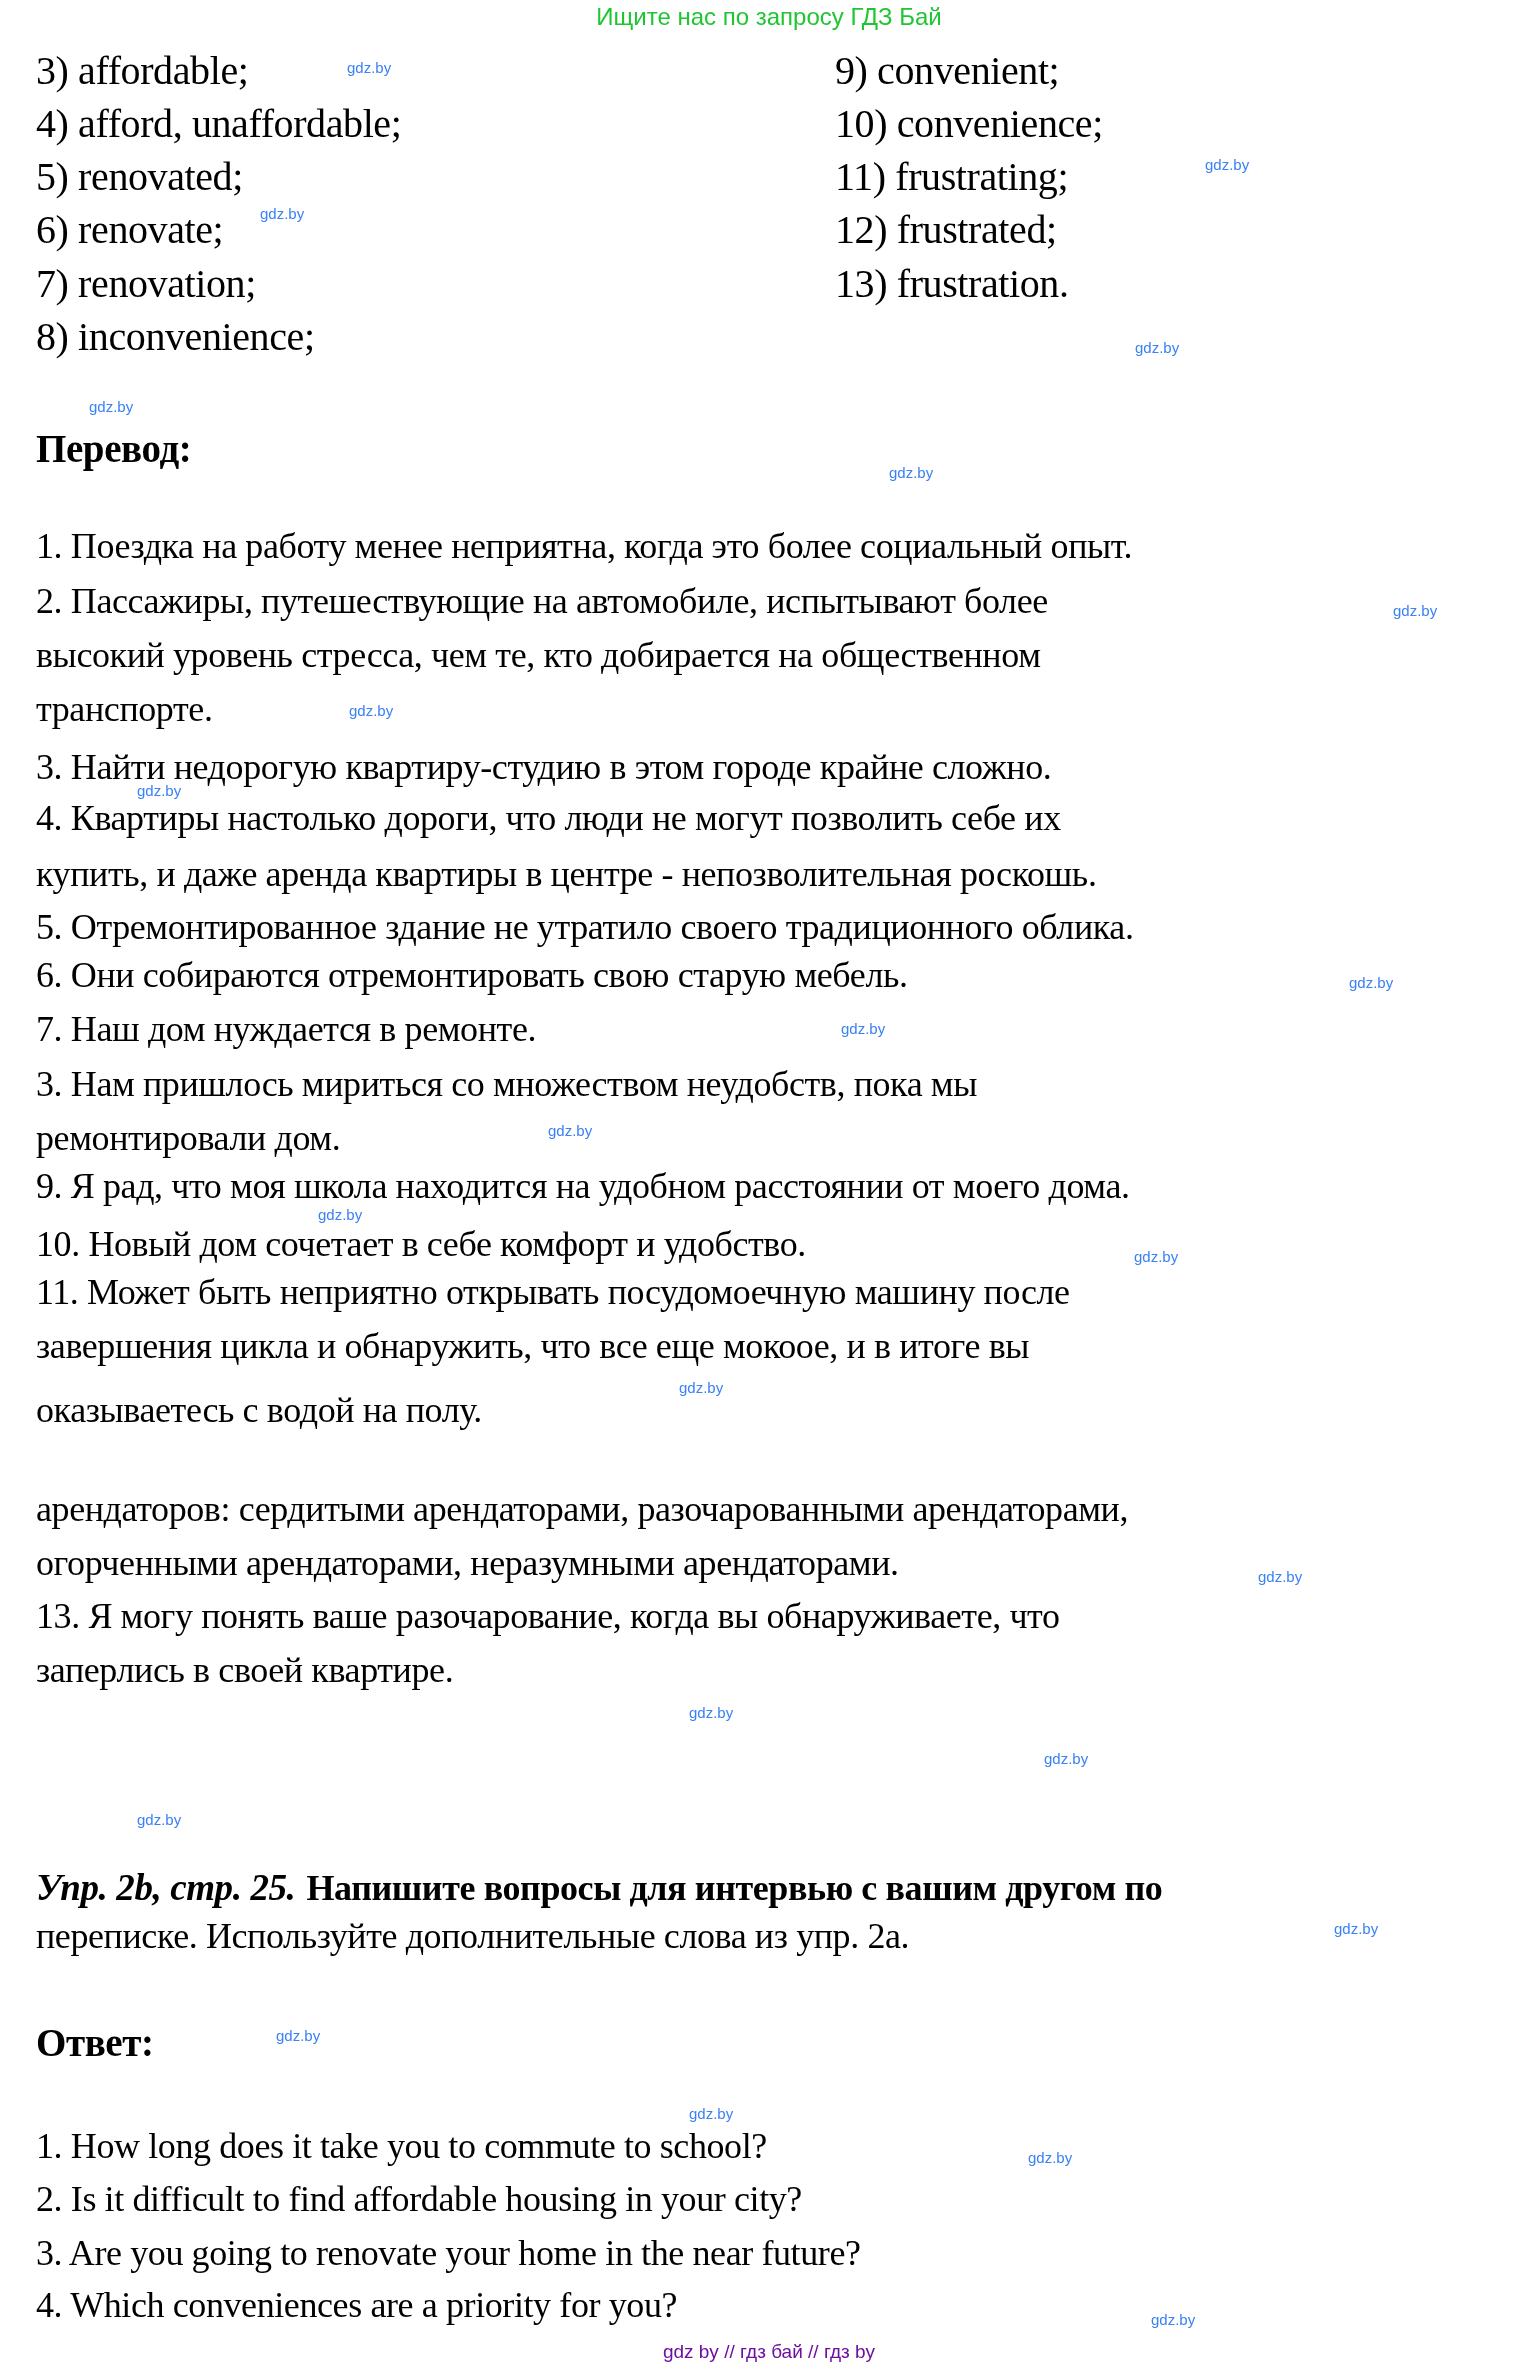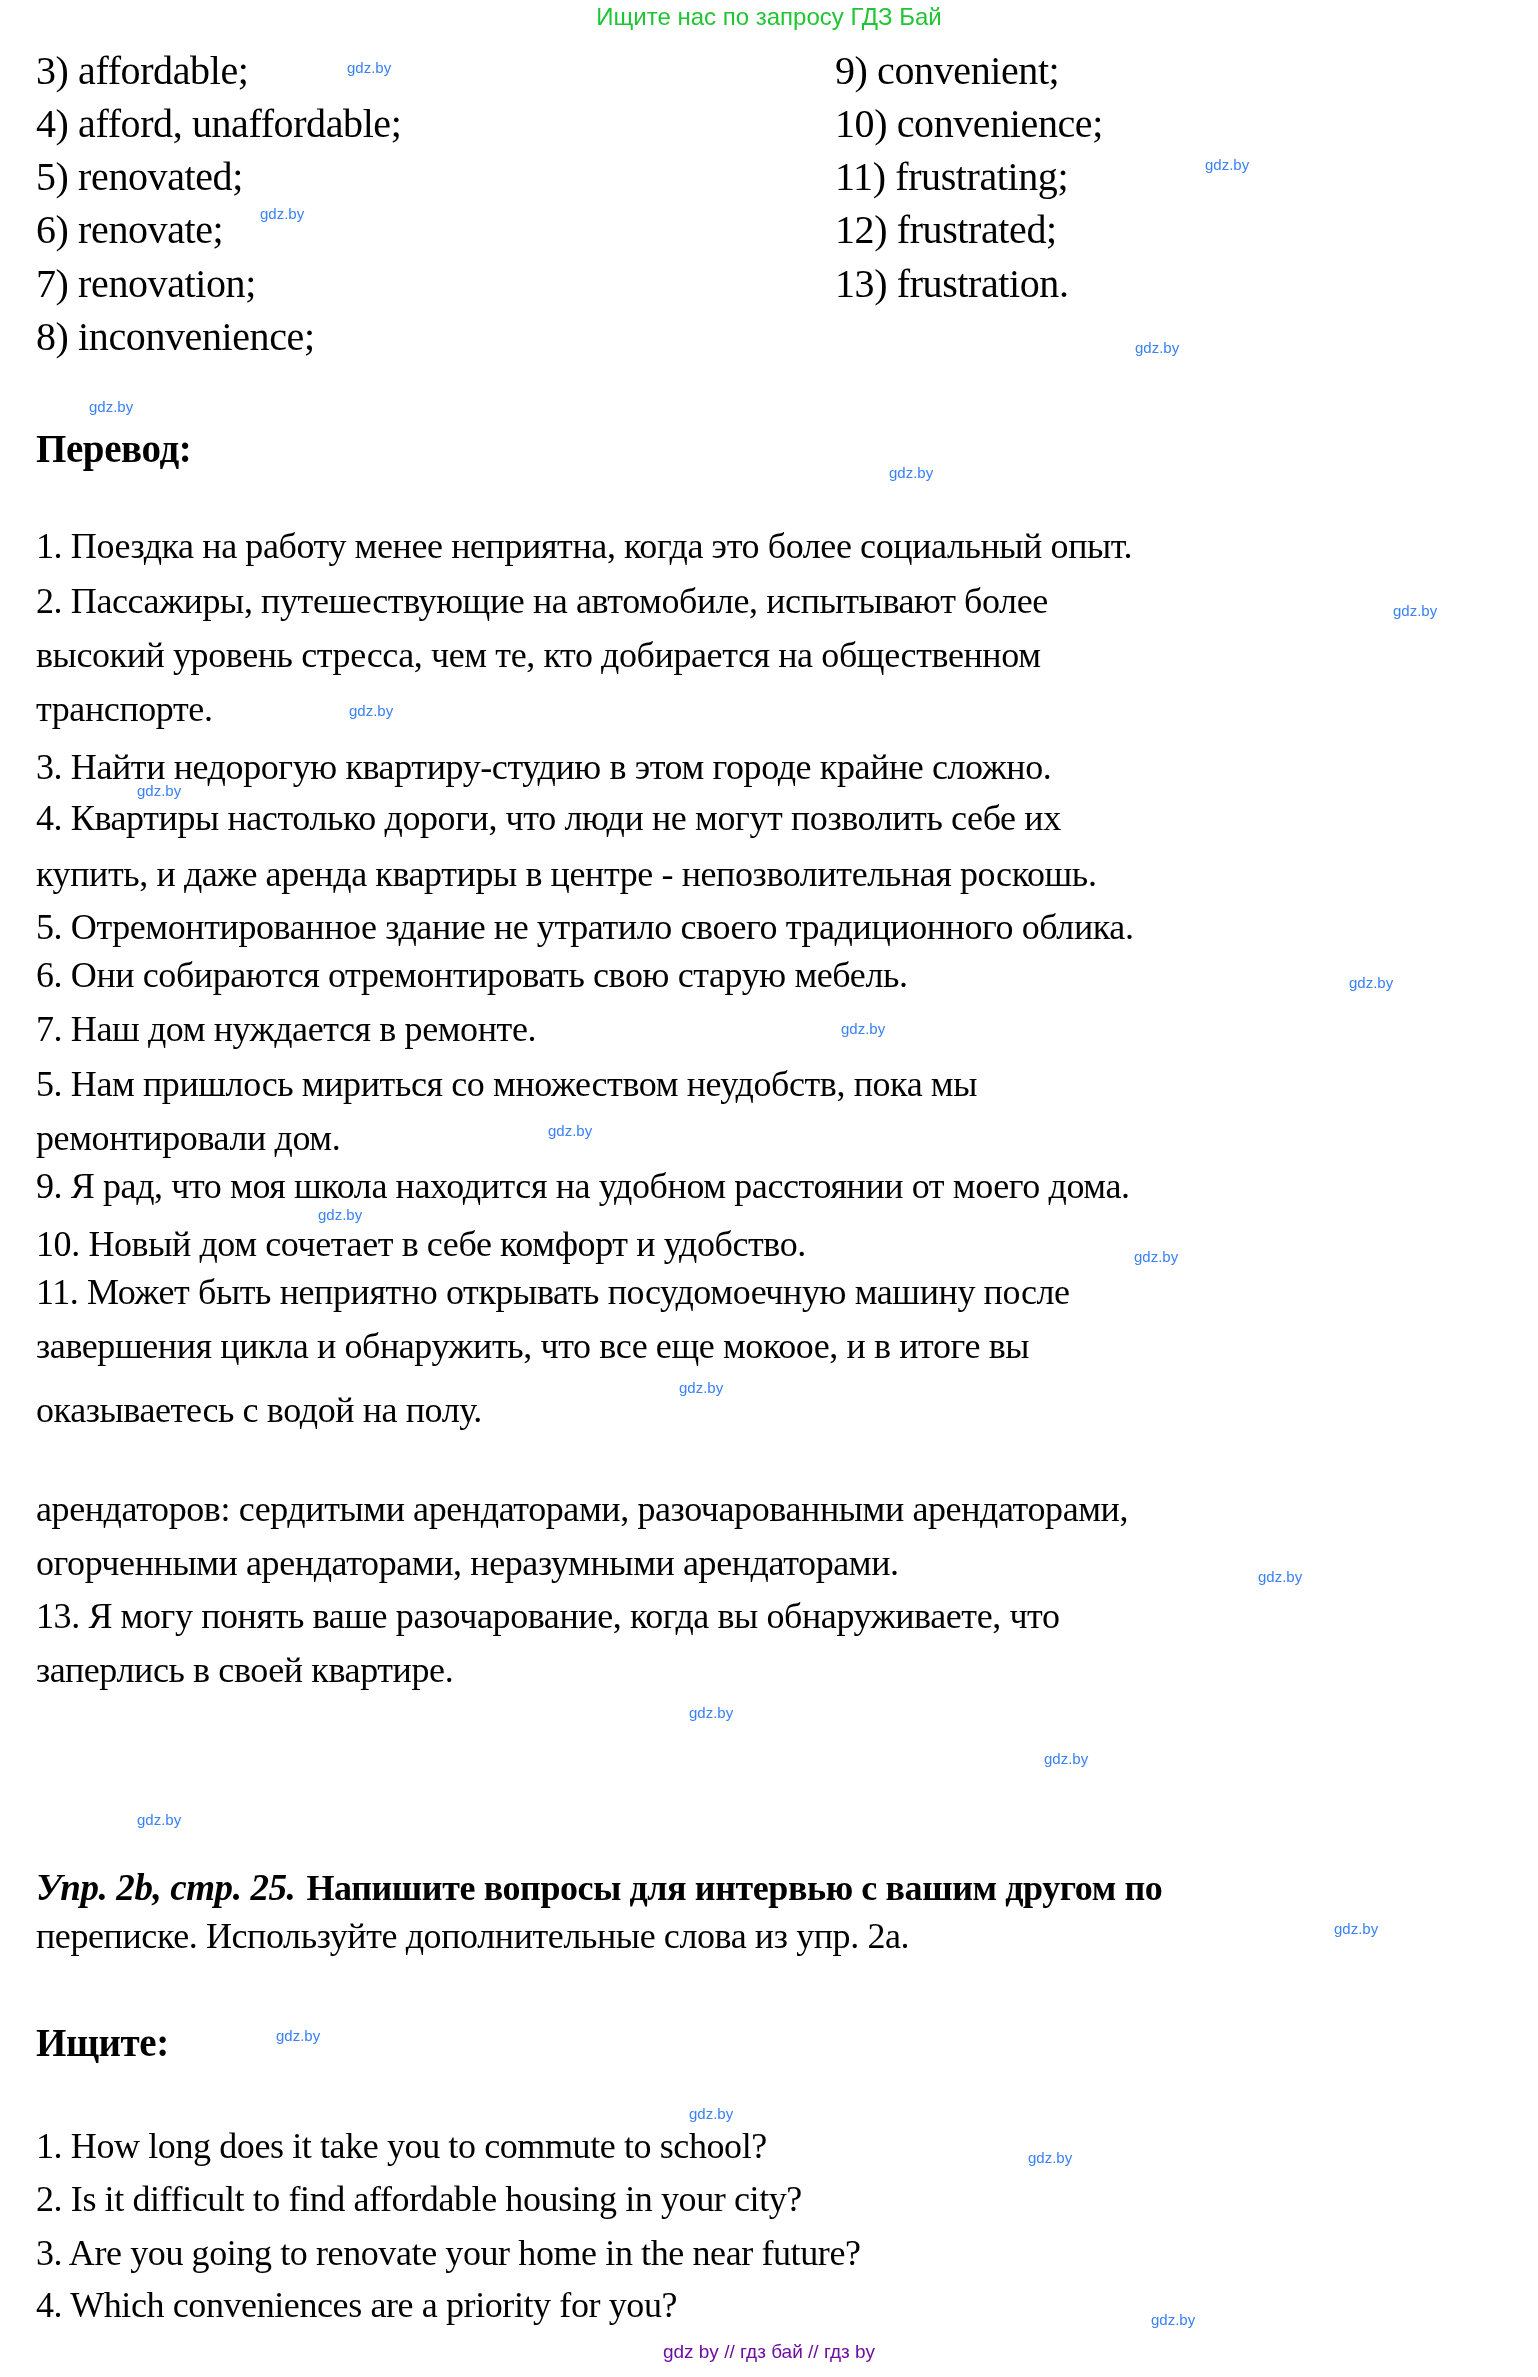--- a/index.html
+++ b/index.html
@@ -79,38 +79,38 @@
   <div class="line para" style="left:36px;top:528px">1. Поездка на работу менее неприятна, когда это более социальный опыт.</div>
   <div class="line para" style="left:36px;top:583px">2. Пассажиры, путешествующие на автомобиле, испытывают более</div>
   <div class="line para" style="left:36px;top:637px">высокий уровень стресса, чем те, кто добирается на общественном</div>
   <div class="line para" style="left:36px;top:691px">транспорте.</div>
   <div class="line para" style="left:36px;top:749px">3. Найти недорогую квартиру-студию в этом городе крайне сложно.</div>
   <div class="line para" style="left:36px;top:800px">4. Квартиры настолько дороги, что люди не могут позволить себе их</div>
   <div class="line para" style="left:36px;top:856px">купить, и даже аренда квартиры в центре - непозволительная роскошь.</div>
   <div class="line para" style="left:36px;top:909px">5. Отремонтированное здание не утратило своего традиционного облика.</div>
   <div class="line para" style="left:36px;top:957px">6. Они собираются отремонтировать свою старую мебель.</div>
   <div class="line para" style="left:36px;top:1011px">7. Наш дом нуждается в ремонте.</div>
-  <div class="line para" style="left:36px;top:1066px">5. Нам пришлось мириться со множеством неудобств, пока мы</div>
+  <div class="line para" style="left:36px;top:1066px">3. Нам пришлось мириться со множеством неудобств, пока мы</div>
   <div class="line para" style="left:36px;top:1120px">ремонтировали дом.</div>
   <div class="line para" style="left:36px;top:1168px">9. Я рад, что моя школа находится на удобном расстоянии от моего дома.</div>
   <div class="line para" style="left:36px;top:1226px">10. Новый дом сочетает в себе комфорт и удобство.</div>
   <div class="line para" style="left:36px;top:1274px">11. Может быть неприятно открывать посудомоечную машину после</div>
   <div class="line para" style="left:36px;top:1328px">завершения цикла и обнаружить, что все еще мокоое, и в итоге вы</div>
   <div class="line para" style="left:36px;top:1392px">оказываетесь с водой на полу.</div>
   <div class="line para" style="left:36px;top:1491px">арендаторов: сердитыми арендаторами, разочарованными арендаторами,</div>
   <div class="line para" style="left:36px;top:1545px">огорченными арендаторами, неразумными арендаторами.</div>
   <div class="line para" style="left:36px;top:1598px">13. Я могу понять ваше разочарование, когда вы обнаруживаете, что</div>
   <div class="line para" style="left:36px;top:1652px">заперлись в своей квартире.</div>
 
   <div class="line para" style="left:36px;top:1869px">
     <span class="task-label" style="font-size:37px">Упр. 2b, стр. 25.</span><span class="task-rest">Напишите вопросы для интервью с вашим другом по</span>
   </div>
   <div class="line para" style="left:36px;top:1918px">переписке. Используйте дополнительные слова из упр. 2а.</div>
 
-  <div class="line h-bold" style="left:36px;top:2023px">Ищите:</div>
+  <div class="line h-bold" style="left:36px;top:2023px">Ответ:</div>
   <div class="line para" style="left:36px;top:2128px">1. How long does it take you to commute to school?</div>
   <div class="line para" style="left:36px;top:2181px">2. Is it difficult to find affordable housing in your city?</div>
   <div class="line para" style="left:36px;top:2235px">3. Are you going to renovate your home in the near future?</div>
   <div class="line para" style="left:36px;top:2287px">4. Which conveniences are a priority for you?</div>
 
   <span class="wm" style="left:347px;top:60px">gdz.by</span>
   <span class="wm" style="left:1205px;top:157px">gdz.by</span>
   <span class="wm" style="left:260px;top:206px">gdz.by</span>
   <span class="wm" style="left:1135px;top:340px">gdz.by</span>
   <span class="wm" style="left:89px;top:399px">gdz.by</span>

